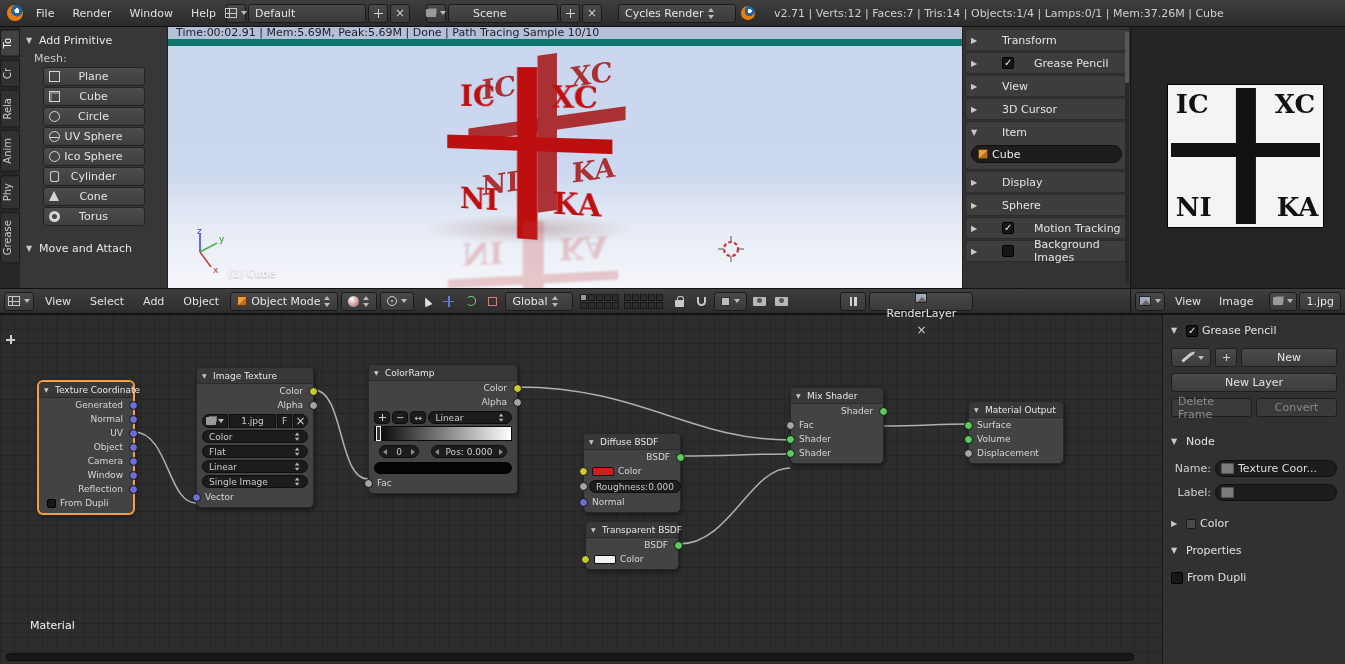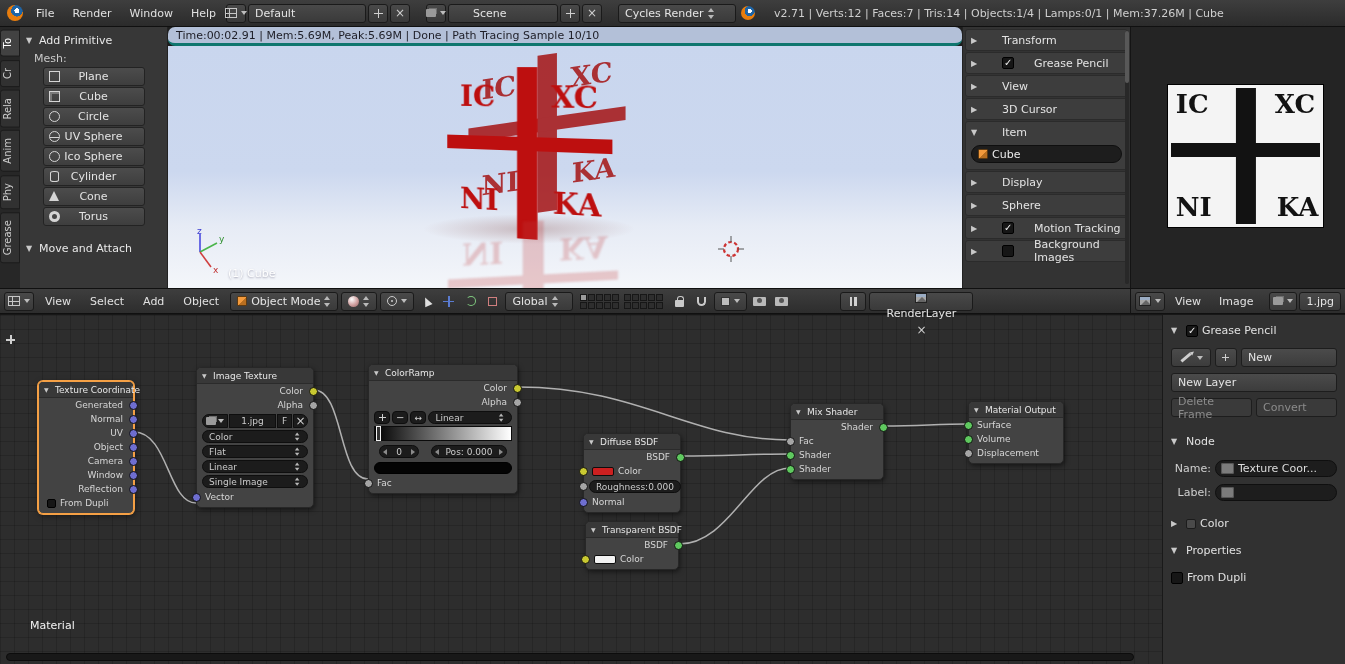--- a/index.html
+++ b/index.html
@@ -81,21 +81,21 @@
   .mi-plane,.mi-cube{border:1px solid #d5d5d5;}
   .mi-cube{box-shadow:inset 2px 2px 0 rgba(255,255,255,.28);}
   .mi-circle,.mi-uv,.mi-ico{border:1px solid #d5d5d5;border-radius:50%;}
   .mi-uv{background:linear-gradient(transparent 0 5px,#d5d5d5 5px 6px,transparent 6px);}
   .mi-cyl{border:1px solid #d5d5d5;border-radius:4px/2px;width:9px;height:11px;margin-left:1px;}
   .mi-cone{width:0;height:0;border:none;border-left:5px solid transparent;border-right:5px solid transparent;border-bottom:10px solid #d5d5d5;margin-top:-5px;}
   .mi-torus{border:3px solid #d5d5d5;border-radius:50%;}
 
   
   #vp{position:absolute;left:168px;top:27px;width:794px;height:261px;}
-  #vp-status{height:19px;background:#b3c0d8;color:#1d1d26;display:flex;align-items:center;padding:0 8px;border-bottom:3px solid #0f766e;white-space:nowrap;border-radius:7px;}
+  #vp-status{height:19px;background:#b3c0d8;color:#1d1d26;display:flex;align-items:flex-end;padding:0 8px;border-bottom:7px solid #0f766e;white-space:nowrap;}
   #vp-render{position:absolute;left:0;top:19px;right:0;bottom:0;background:linear-gradient(180deg,#c9d6ee 0%,#ccd8ef 52%,#e6ebf5 74%,#f4f6fa 100%);overflow:hidden;}
   
   .xgram{position:relative;}
   .xgram .bar-v{position:absolute;left:50%;top:-6%;bottom:-10%;width:13%;transform:translateX(-50%);background:var(--ink);}
   .xgram .bar-h{position:absolute;top:41%;left:-4%;right:-4%;height:10%;background:var(--ink);}
   .xgram.contained .bar-v{top:2%;bottom:2%;}
   .xgram.contained .bar-h{left:2%;right:2%;}
   .xgram .gl{position:absolute;font-family:"DejaVu Serif","Liberation Serif",serif;font-weight:bold;color:var(--ink);line-height:1;}
   .xgram .tl{left:5%;top:4%;}
   .xgram .tr{right:5%;top:4%;}
@@ -160,21 +160,21 @@
   .nimg .seg-name{flex:1;}
   .nimg .seg-f,.nimg .seg-x{width:15px;}
   .nimg .seg-x{border-radius:0 7px 7px 0;}
   #mat-label{position:absolute;left:30px;top:304px;color:#f2f2f2;font-size:11px;}
   #canvas-plus{position:absolute;left:6px;top:20px;}
   #hscroll{position:absolute;left:6px;right:28px;bottom:3px;height:8px;background:#181818;border:1px solid #0c0c0c;border-radius:4px;}
 
   
   #nsidebar{position:absolute;left:1162px;top:314px;width:183px;height:350px;background:#313131;border-left:1px solid #191919;border-top:1px solid #171717;padding:9px 8px;}
   .sb-row{display:flex;align-items:center;gap:4px;color:#e0e0e0;}
-  .sb-btn{height:19px;background:linear-gradient(#4b4b4b,#3c3c3c);border:1px solid #1d1d1d;border-radius:3px;display:flex;align-items:center;justify-content:flex-start;gap:3px;color:#e3e3e3;padding:0 6px;}
+  .sb-btn{height:19px;background:linear-gradient(#4b4b4b,#3c3c3c);border:1px solid #1d1d1d;border-radius:3px;display:flex;align-items:center;justify-content:center;gap:3px;color:#e3e3e3;padding:0 6px;}
   .sb-btn.dis{color:#8b8b8b;background:#3a3a3a;}
   .sb-field{flex:1;height:17px;background:#1d1d1d;border:1px solid #0f0f0f;border-radius:9px;display:flex;align-items:center;gap:4px;padding:0 5px;color:#dcdcdc;overflow:hidden;white-space:nowrap;}
   .sb-label{width:40px;text-align:right;color:#cfcfcf;flex:none;}
 </style>
 </head>
 <body>
 
 <div id="topbar">
   <span class="blogo"></span>
   <span class="menu-item">File</span>
@@ -673,21 +673,21 @@
         <span>BSDF</span>
         <span class="sock r sha"></span>
       </div>
     <div class="nrow">
         <span class="sock l col"></span>
         <span class="nswatch" style="background:#f2f2f2;"></span>
         <span>Color</span>
       </div>
   </div>
 
-  <div class="node" style="left:790px;top:88px;width:94px;">
+  <div class="node" style="left:790px;top:72px;width:94px;">
     <div class="nhdr">
         <span class="tri d"></span>
         <span>Mix Shader</span>
       </div>
     <div class="nrow out">
         <span>Shader</span>
         <span class="sock r sha"></span>
       </div>
     <div class="nrow">
         <span class="sock l val"></span>

